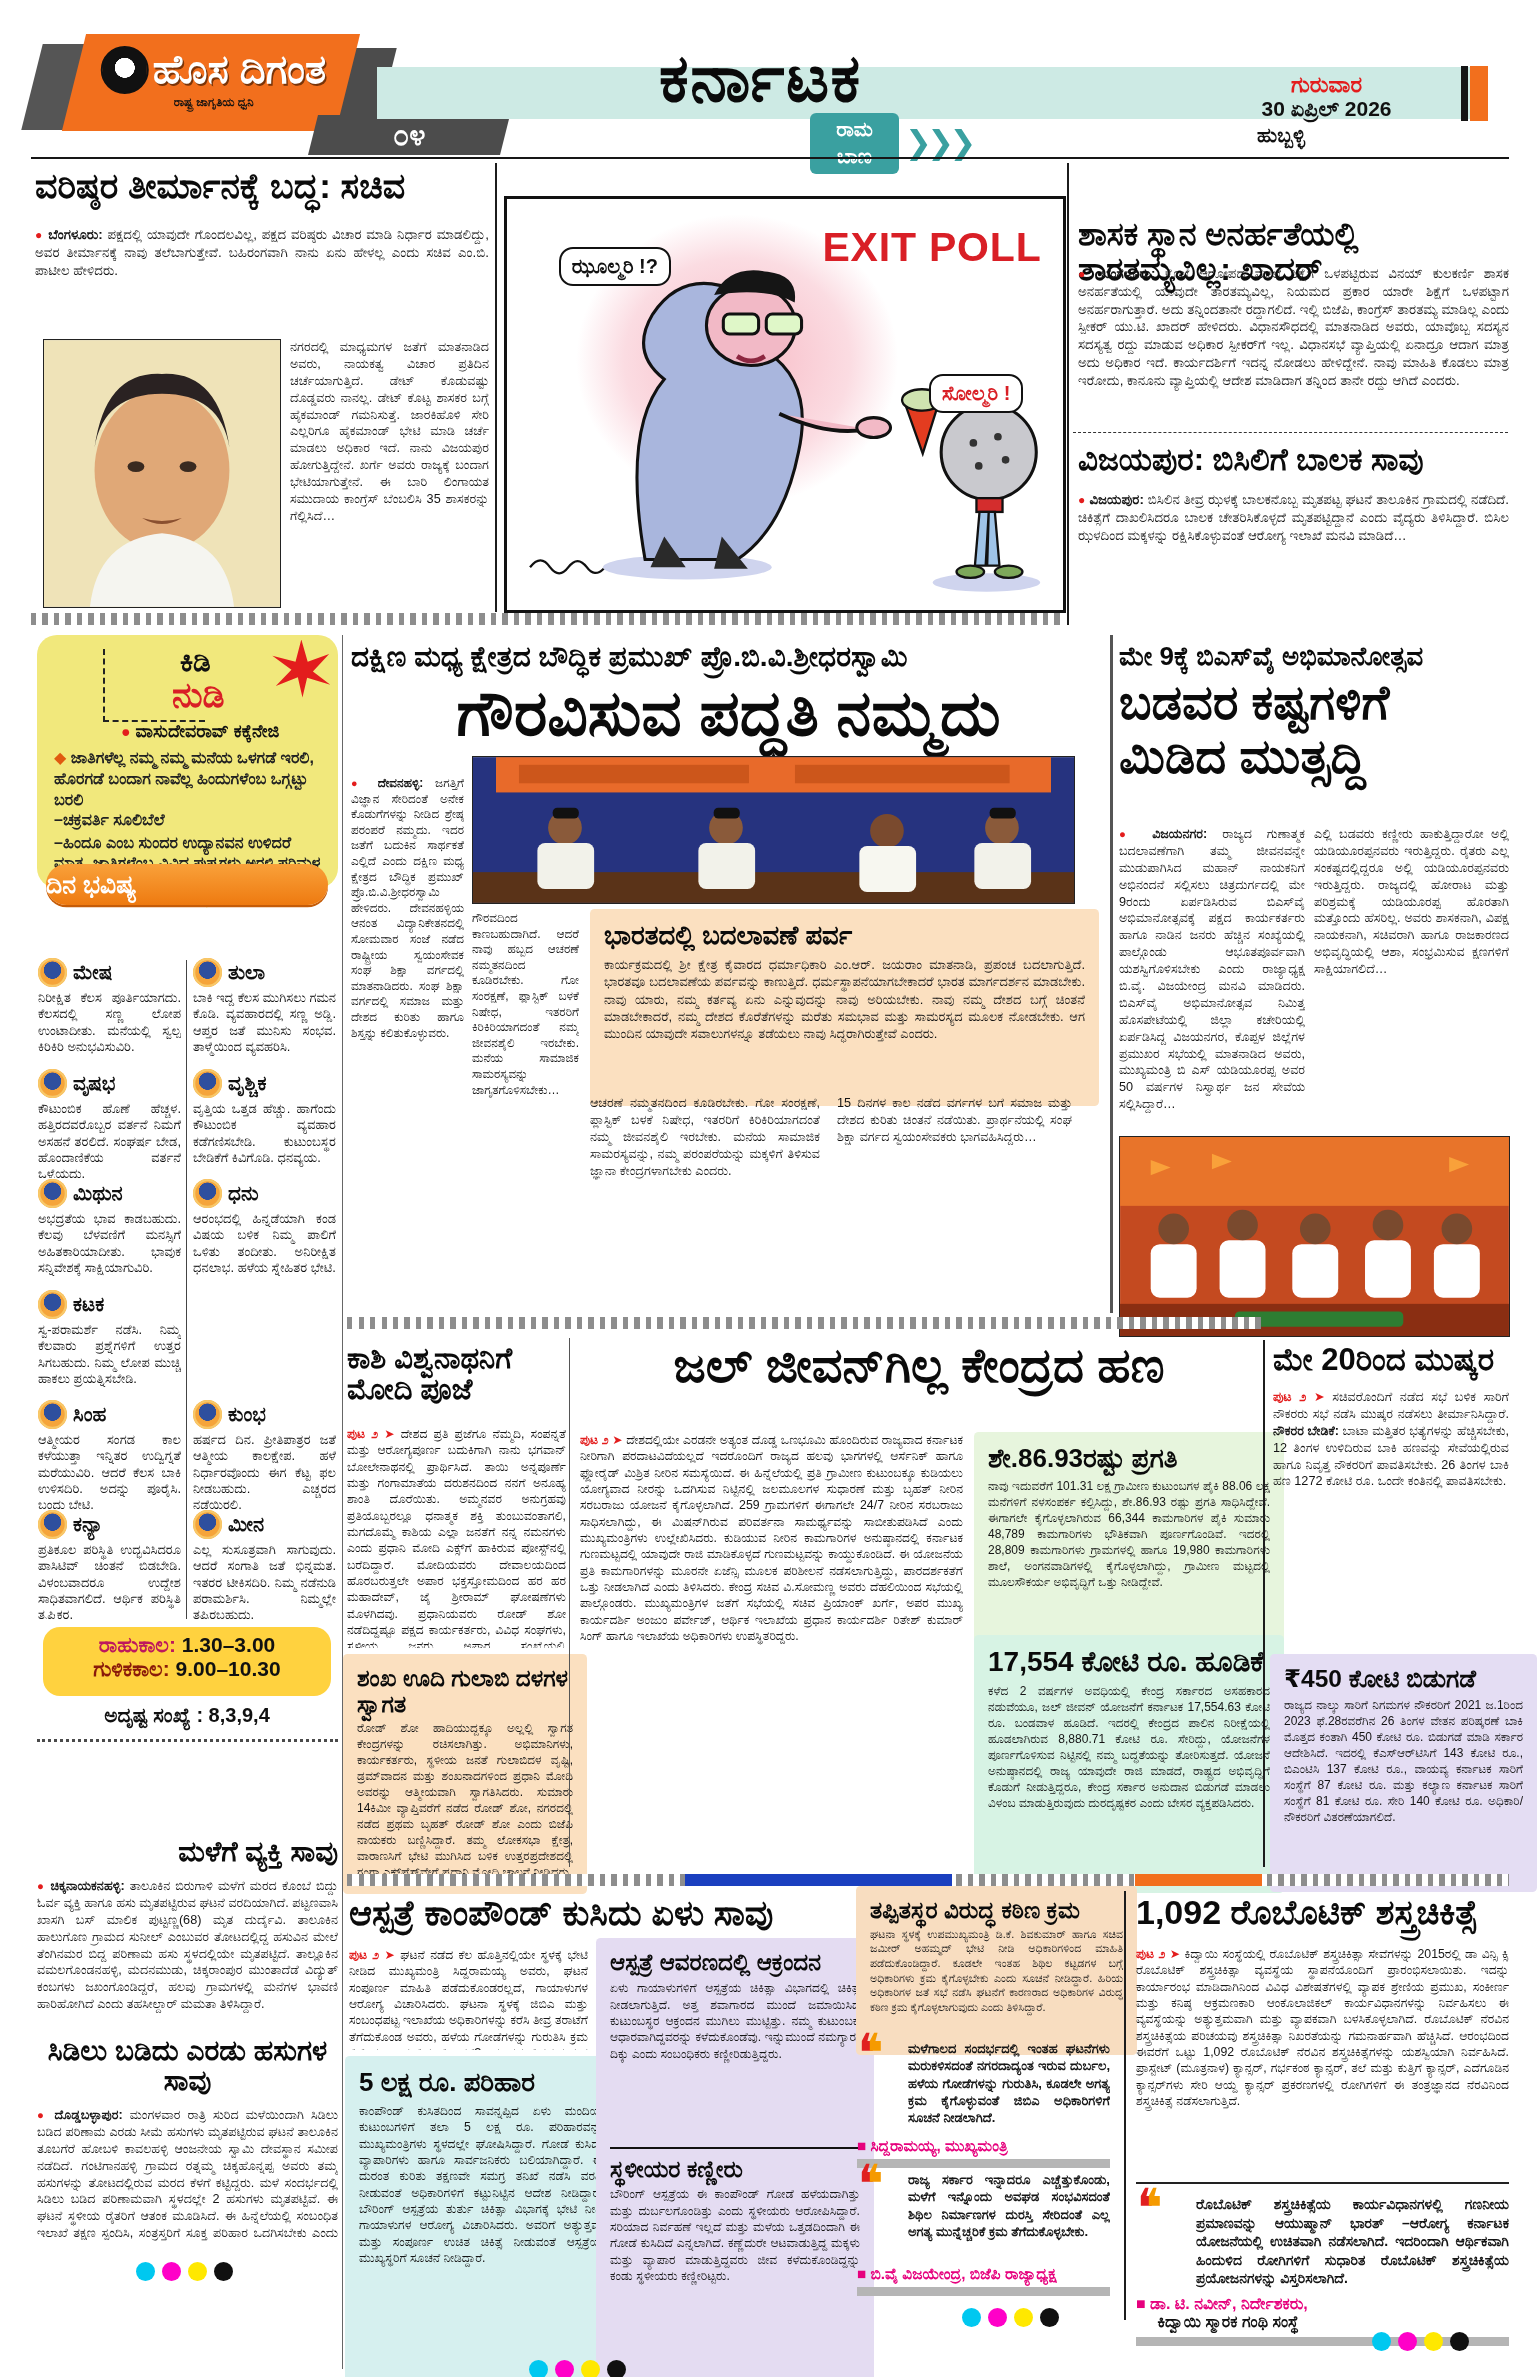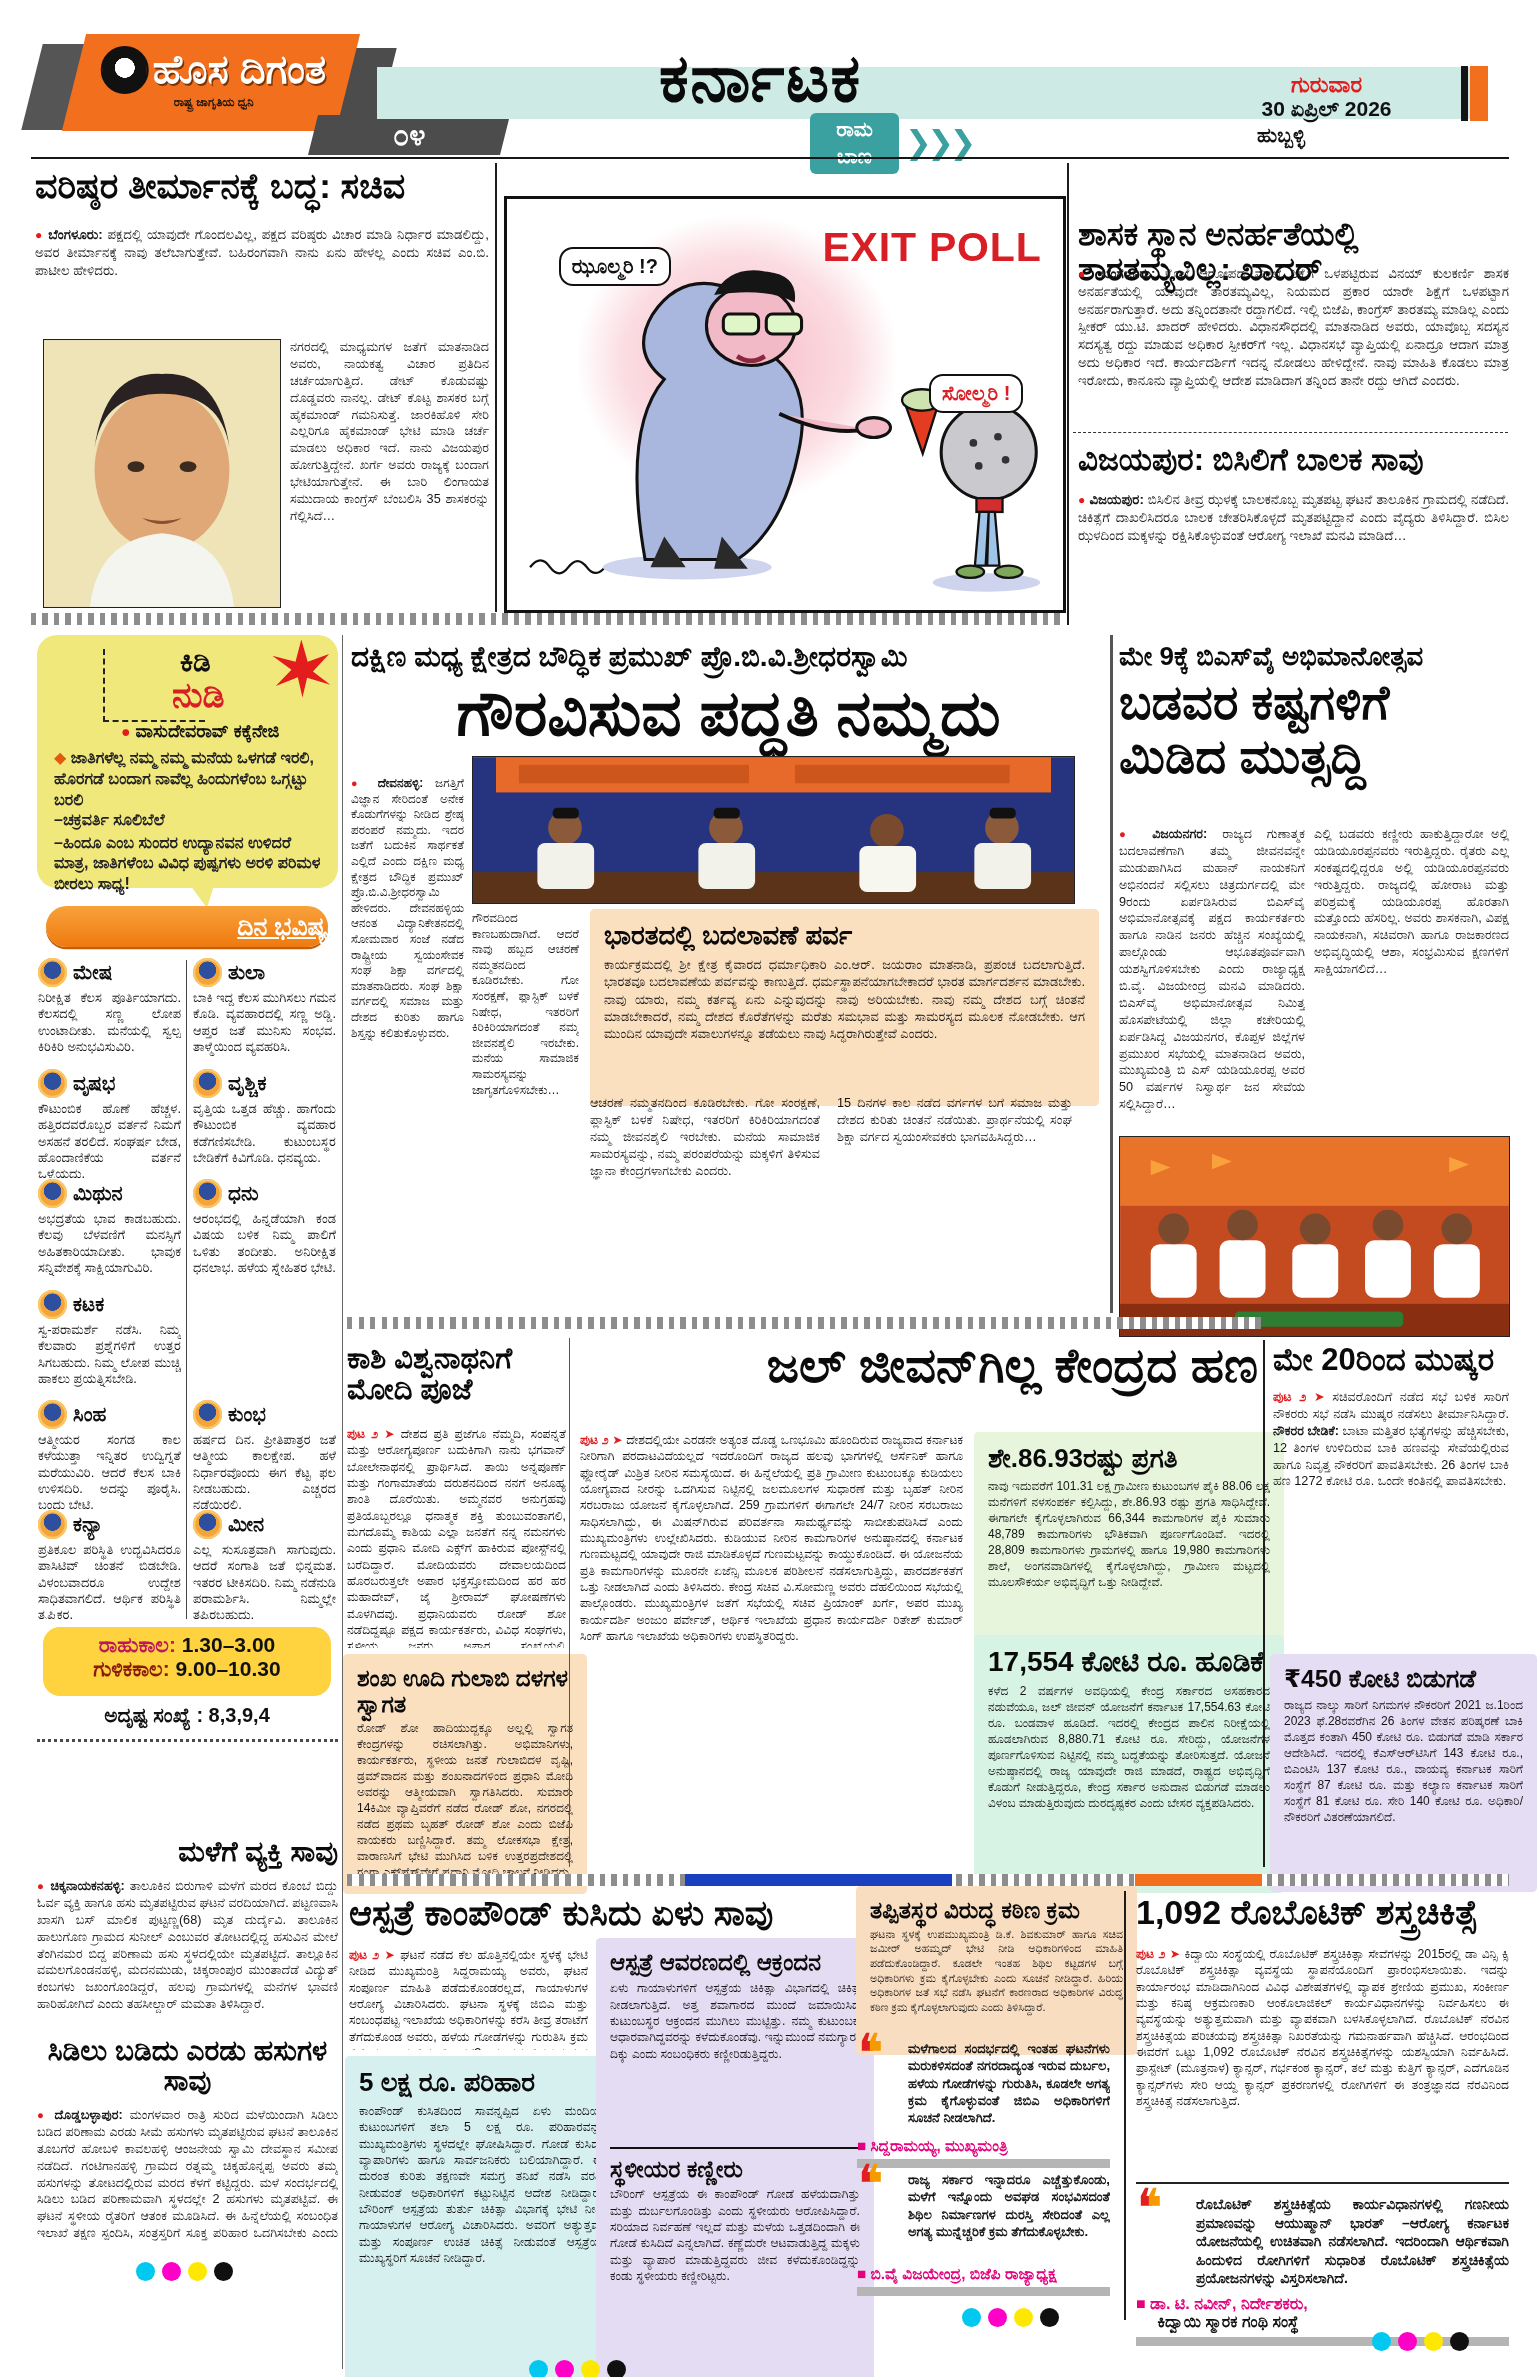--- a/index.html
+++ b/index.html
@@ -165,21 +165,21 @@
     </div>
     <div class="abs" style="left:17px;top:113px;width:267px;font-size:16px;line-height:1.3;font-weight:600;color:#222;">
       <span style="color:#e05a10;">◆</span>
       <span>ಜಾತಿಗಳೆಲ್ಲ ನಮ್ಮ ನಮ್ಮ ಮನೆಯ ಒಳಗಡೆ ಇರಲಿ, ಹೊರಗಡೆ ಬಂದಾಗ ನಾವೆಲ್ಲ ಹಿಂದುಗಳೆಂಬ ಒಗ್ಗಟ್ಟು ಬರಲಿ</span>
       <div style="font-weight:800;">–ಚಕ್ರವರ್ತಿ ಸೂಲಿಬೆಲೆ</div>
       <div style="font-weight:800;margin-top:1.5px;">–ಹಿಂದೂ ಎಂಬ ಸುಂದರ ಉದ್ಯಾನವನ ಉಳಿದರೆ ಮಾತ್ರ, ಜಾತಿಗಳೆಂಬ ವಿವಿಧ ಪುಷ್ಪಗಳು ಅರಳಿ ಪರಿಮಳ ಬೀರಲು ಸಾಧ್ಯ!</div>
     </div>
     <div class="abs" style="left:153px;top:250px;width:0;height:0;border-left:17px solid transparent;border-right:7.7px solid transparent;border-top:23px solid #f1e87c;"></div>
   </div>
 
-  <div class="abs" style="left:46px;top:906px;width:282px;height:41px;background:linear-gradient(#f9a13a,#ee7a10);border-radius:21.5px;color:#fff;font-weight:800;font-size:25px;text-align:right;line-height:41px;box-shadow:0 2.3px 0 #c55c08;text-decoration:underline;">ದಿನ ಭವಿಷ್ಯ</div>
+  <div class="abs" style="left:46px;top:864px;width:282px;height:41px;background:linear-gradient(#f9a13a,#ee7a10);border-radius:21.5px;color:#fff;font-weight:800;font-size:25px;text-align:left;line-height:41px;box-shadow:0 2.3px 0 #c55c08;">ದಿನ ಭವಿಷ್ಯ</div>
 
   <div class="abs vrule" style="left:186px;top:960px;height:659px;width:0.8px;background:#444;"></div>
 
   <div class="zcell" style="left:38px;top:958px;">
       <div class="zod">
         <span class="zod-icon"></span>
         <span>ಮೇಷ</span>
       </div>
       <div class="ztxt">ನಿರೀಕ್ಷಿತ ಕೆಲಸ ಪೂರ್ತಿಯಾಗದು. ಕೆಲಸದಲ್ಲಿ ಸಣ್ಣ ಲೋಪ ಉಂಟಾದೀತು. ಮನೆಯಲ್ಲಿ ಸ್ವಲ್ಪ ಕಿರಿಕಿರಿ ಅನುಭವಿಸುವಿರಿ.</div>
     </div>
@@ -367,21 +367,21 @@
     <span class="marker">ಪುಟ ೨ ➤</span>
     <span>ದೇಶದ ಪ್ರತಿ ಪ್ರಜೆಗೂ ನೆಮ್ಮದಿ, ಸಂಪನ್ನತೆ ಮತ್ತು ಆರೋಗ್ಯಪೂರ್ಣ ಬದುಕಿಗಾಗಿ ನಾನು ಭಗವಾನ್ ಬೋಲೇನಾಥನಲ್ಲಿ ಪ್ರಾರ್ಥಿಸಿದೆ. ತಾಯಿ ಅನ್ನಪೂರ್ಣೆ ಮತ್ತು ಗಂಗಾಮಾತೆಯ ದರುಶನದಿಂದ ನನಗೆ ಅನೂಹ್ಯ ಶಾಂತಿ ದೊರೆಯಿತು. ಅಮ್ಮನವರ ಅನುಗ್ರಹವು ಪ್ರತಿಯೊಬ್ಬರಲ್ಲೂ ಧನಾತ್ಮಕ ಶಕ್ತಿ ತುಂಬುವಂತಾಗಲಿ, ಮಗದೊಮ್ಮೆ ಕಾಶಿಯ ಎಲ್ಲಾ ಜನತೆಗೆ ನನ್ನ ನಮನಗಳು ಎಂದು ಪ್ರಧಾನಿ ಮೋದಿ ಎಕ್ಸ್‌ಗೆ ಹಾಕಿರುವ ಪೋಸ್ಟ್‌ನಲ್ಲಿ ಬರೆದಿದ್ದಾರೆ. ಮೋದಿಯವರು ದೇವಾಲಯದಿಂದ ಹೊರಬರುತ್ತಲೇ ಅಪಾರ ಭಕ್ತಸ್ತೋಮದಿಂದ ಹರ ಹರ ಮಹಾದೇವ್, ಜೈ ಶ್ರೀರಾಮ್ ಘೋಷಣೆಗಳು ಮೊಳಗಿದವು. ಪ್ರಧಾನಿಯವರು ರೋಡ್ ಶೋ ನಡೆದಿದ್ದಷ್ಟೂ ಪಕ್ಷದ ಕಾರ್ಯಕರ್ತರು, ವಿವಿಧ ಸಂಘಗಳು, ಸ್ಥಳೀಯ ಜನರು ಅಪಾರ ಸಂಖ್ಯೆಯಲ್ಲಿ ಪ್ರವಾಹದೋಪಾದಿಯಲ್ಲಿ ಸೇರಿದ್ದರೆಂದು ಬಿಜೆಪಿ ಮಾಧ್ಯಮ ಉಸ್ತುವಾರಿ ಅರವಿಂದ ಮಿಶ್ರಾ ಹೇಳಿದ್ದಾರೆ.</span>
   </div>
   <div class="abs box" style="left:343px;top:1654px;width:216px;height:215px;background:#fbe0c0;">
     <div class="box-title" style="font-size:23px;margin-bottom:4.6px;">ಶಂಖ ಊದಿ ಗುಲಾಬಿ ದಳಗಳ ಸ್ವಾಗತ</div>
     <div class="body-txt" style="font-size:12px;height:153px;">ರೋಡ್ ಶೋ ಹಾದಿಯುದ್ದಕ್ಕೂ ಅಲ್ಲಲ್ಲಿ ಸ್ವಾಗತ ಕೇಂದ್ರಗಳನ್ನು ರಚಿಸಲಾಗಿತ್ತು. ಅಭಿಮಾನಿಗಳು, ಕಾರ್ಯಕರ್ತರು, ಸ್ಥಳೀಯ ಜನತೆ ಗುಲಾಬಿದಳ ವೃಷ್ಟಿ, ಡ್ರಮ್‌ವಾದನ ಮತ್ತು ಶಂಖನಾದಗಳಿಂದ ಪ್ರಧಾನಿ ಮೋದಿ ಅವರನ್ನು ಆತ್ಮೀಯವಾಗಿ ಸ್ವಾಗತಿಸಿದರು. ಸುಮಾರು 14ಕಿಮೀ ವ್ಯಾಪ್ತಿವರೆಗೆ ನಡೆದ ರೋಡ್ ಶೋ, ನಗರದಲ್ಲಿ ನಡೆದ ಪ್ರಥಮ ಬೃಹತ್ ರೋಡ್ ಶೋ ಎಂದು ಬಿಜೆಪಿ ನಾಯಕರು ಬಣ್ಣಿಸಿದ್ದಾರೆ. ತಮ್ಮ ಲೋಕಸಭಾ ಕ್ಷೇತ್ರ, ವಾರಾಣಸಿಗೆ ಭೇಟಿ ಮುಗಿಸಿದ ಬಳಿಕ ಉತ್ತರಪ್ರದೇಶದಲ್ಲಿ ಗಂಗಾ ಎಕ್ಸ್‌ಪ್ರೆಸ್‌ವೇಗೆ ಪ್ರಧಾನಿ ಮೋದಿ ಚಾಲನೆ ನೀಡಿದರು.</div>
   </div>
 
   <div class="abs vrule" style="left:569px;top:1338px;height:529px;width:0.8px;background:#555;"></div>
 
-  <div class="abs hl" style="left:580px;top:1340px;width:678px;font-size:48px;text-align:right;">ಜಲ್ ಜೀವನ್‌ಗಿಲ್ಲ ಕೇಂದ್ರದ ಹಣ</div>
+  <div class="abs hl" style="left:580px;top:1340px;width:678px;font-size:48px;text-align:center;">ಜಲ್ ಜೀವನ್‌ಗಿಲ್ಲ ಕೇಂದ್ರದ ಹಣ</div>
   <div class="abs body-txt" style="left:580px;top:1432px;width:383px;height:434px;font-size:12.3px;">
     <span class="marker">ಪುಟ ೨ ➤</span>
     <span>ದೇಶದಲ್ಲಿಯೇ ಎರಡನೇ ಅತ್ಯಂತ ದೊಡ್ಡ ಒಣಭೂಮಿ ಹೊಂದಿರುವ ರಾಜ್ಯವಾದ ಕರ್ನಾಟಕ ನೀರಿಗಾಗಿ ಪರದಾಟವಿದೆಯಲ್ಲದೆ ಇದರೊಂದಿಗೆ ರಾಜ್ಯದ ಹಲವು ಭಾಗಗಳಲ್ಲಿ ಆರ್ಸೆನಿಕ್ ಹಾಗೂ ಫ್ಲೋರೈಡ್ ಮಿಶ್ರಿತ ನೀರಿನ ಸಮಸ್ಯೆಯಿದೆ. ಈ ಹಿನ್ನೆಲೆಯಲ್ಲಿ ಪ್ರತಿ ಗ್ರಾಮೀಣ ಕುಟುಂಬಕ್ಕೂ ಕುಡಿಯಲು ಯೋಗ್ಯವಾದ ನೀರನ್ನು ಒದಗಿಸುವ ನಿಟ್ಟಿನಲ್ಲಿ ಜಲಮೂಲಗಳ ಸುಧಾರಣೆ ಮತ್ತು ಬೃಹತ್ ನೀರಿನ ಸರಬರಾಜು ಯೋಜನೆ ಕೈಗೊಳ್ಳಲಾಗಿದೆ. 259 ಗ್ರಾಮಗಳಿಗೆ ಈಗಾಗಲೇ 24/7 ನೀರಿನ ಸರಬರಾಜು ಸಾಧಿಸಲಾಗಿದ್ದು, ಈ ಮಿಷನ್‌ಗಿರುವ ಪರಿವರ್ತನಾ ಸಾಮರ್ಥ್ಯವನ್ನು ಸಾಬೀತುಪಡಿಸಿದೆ ಎಂದು ಮುಖ್ಯಮಂತ್ರಿಗಳು ಉಲ್ಲೇಖಿಸಿದರು. ಕುಡಿಯುವ ನೀರಿನ ಕಾಮಗಾರಿಗಳ ಅನುಷ್ಠಾನದಲ್ಲಿ ಕರ್ನಾಟಕ ಗುಣಮಟ್ಟದಲ್ಲಿ ಯಾವುದೇ ರಾಜಿ ಮಾಡಿಕೊಳ್ಳದೆ ಗುಣಮಟ್ಟವನ್ನು ಕಾಯ್ದುಕೊಂಡಿದೆ. ಈ ಯೋಜನೆಯ ಪ್ರತಿ ಕಾಮಗಾರಿಗಳನ್ನು ಮೂರನೇ ಏಜೆನ್ಸಿ ಮೂಲಕ ಪರಿಶೀಲನೆ ನಡೆಸಲಾಗುತ್ತಿದ್ದು, ಪಾರದರ್ಶಕತೆಗೆ ಒತ್ತು ನೀಡಲಾಗಿದೆ ಎಂದು ತಿಳಿಸಿದರು. ಕೇಂದ್ರ ಸಚಿವ ವಿ.ಸೋಮಣ್ಣ ಅವರು ದೆಹಲಿಯಿಂದ ಸಭೆಯಲ್ಲಿ ಪಾಲ್ಗೊಂಡರು. ಮುಖ್ಯಮಂತ್ರಿಗಳ ಜತೆಗೆ ಸಭೆಯಲ್ಲಿ ಸಚಿವ ಪ್ರಿಯಾಂಕ್ ಖರ್ಗೆ, ಅಪರ ಮುಖ್ಯ ಕಾರ್ಯದರ್ಶಿ ಅಂಜುಂ ಪರ್ವೇಜ್, ಆರ್ಥಿಕ ಇಲಾಖೆಯ ಪ್ರಧಾನ ಕಾರ್ಯದರ್ಶಿ ರಿತೇಶ್ ಕುಮಾರ್ ಸಿಂಗ್ ಹಾಗೂ ಇಲಾಖೆಯ ಅಧಿಕಾರಿಗಳು ಉಪಸ್ಥಿತರಿದ್ದರು.</span>
   </div>
   <div class="abs box" style="left:974px;top:1432px;width:282px;height:193px;background:#e7f5dd;">
     <div class="box-title" style="font-size:26px;margin-bottom:6.1px;">ಶೇ.86.93ರಷ್ಟು ಪ್ರಗತಿ</div>
     <div class="body-txt" style="font-size:12px;height:135px;">ನಾವು ಇದುವರೆಗೆ 101.31 ಲಕ್ಷ ಗ್ರಾಮೀಣ ಕುಟುಂಬಗಳ ಪೈಕಿ 88.06 ಲಕ್ಷ ಮನೆಗಳಿಗೆ ನಳಸಂಪರ್ಕ ಕಲ್ಪಿಸಿದ್ದು, ಶೇ.86.93 ರಷ್ಟು ಪ್ರಗತಿ ಸಾಧಿಸಿದ್ದೇವೆ. ಈಗಾಗಲೇ ಕೈಗೊಳ್ಳಲಾಗಿರುವ 66,344 ಕಾಮಗಾರಿಗಳ ಪೈಕಿ ಸುಮಾರು 48,789 ಕಾಮಗಾರಿಗಳು ಭೌತಿಕವಾಗಿ ಪೂರ್ಣಗೊಂಡಿವೆ. ಇದರಲ್ಲಿ 28,809 ಕಾಮಗಾರಿಗಳು ಗ್ರಾಮಗಳಲ್ಲಿ ಹಾಗೂ 19,980 ಕಾಮಗಾರಿಗಳು ಶಾಲೆ, ಅಂಗನವಾಡಿಗಳಲ್ಲಿ ಕೈಗೊಳ್ಳಲಾಗಿದ್ದು, ಗ್ರಾಮೀಣ ಮಟ್ಟದಲ್ಲಿ ಮೂಲಸೌಕರ್ಯ ಅಭಿವೃದ್ಧಿಗೆ ಒತ್ತು ನೀಡಿದ್ದೇವೆ.</div>
   </div>
   <div class="abs box" style="left:974px;top:1635px;width:282px;height:233px;background:#d7f3e4;">
     <div class="box-title" style="font-size:28px;margin-bottom:6.1px;">17,554 ಕೋಟಿ ರೂ. ಹೂಡಿಕೆ</div>

